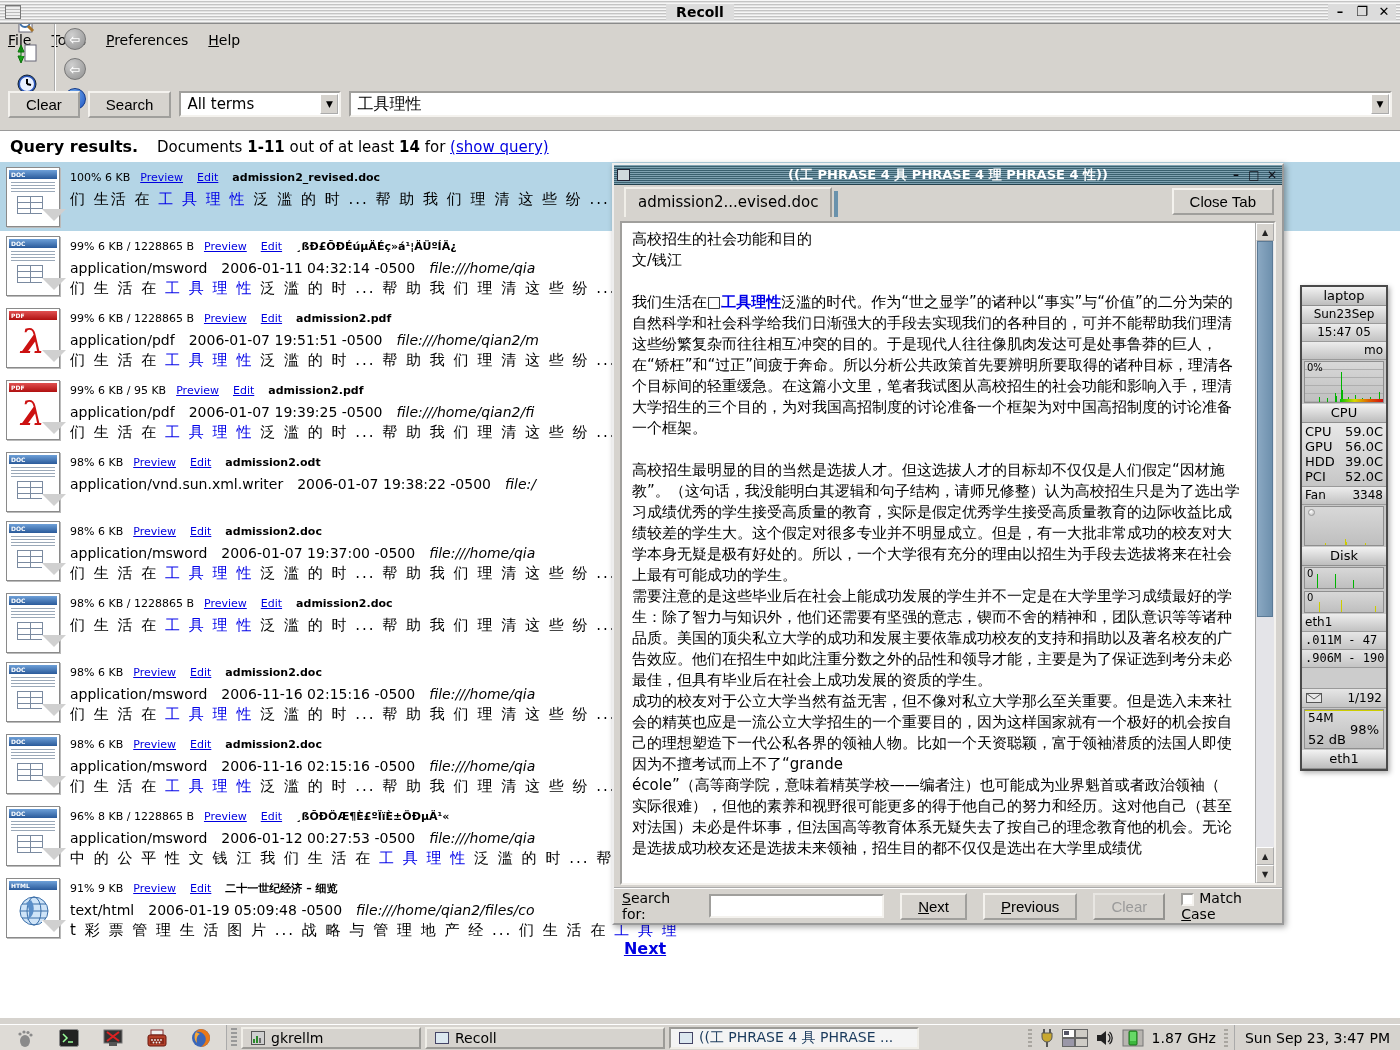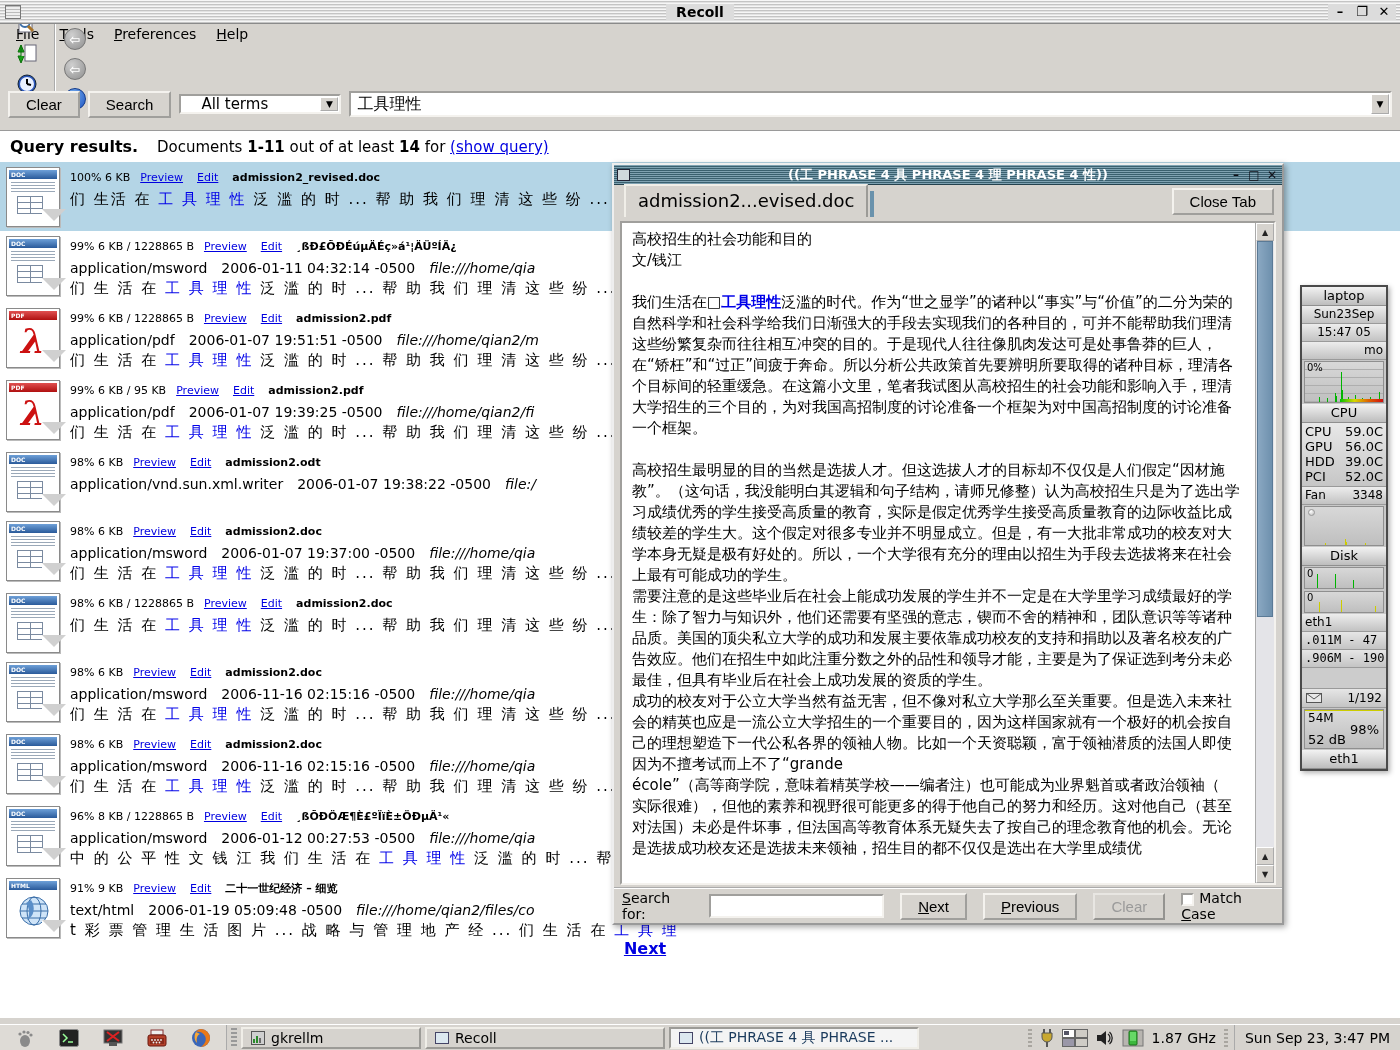--- a/index.html
+++ b/index.html
@@ -11,37 +11,37 @@
   .main-window { position:absolute; left:0; top:0; width:1400px; height:1024px; background:#d6d3ce; }
   .titlebar { height:24px; background:repeating-linear-gradient(180deg,#f6f6f6 0 1px,#c4c4c4 1px 2px,#e2e2e2 2px 3px);
               border-bottom:1px solid #8a8a8a; display:flex; align-items:center; position:relative; }
   .tb-btn-left { width:16px; height:14px; background:#e8e8e8; border:1px solid #777; margin-left:5px;
                  background-image:repeating-linear-gradient(180deg,#bbb 0 1px,#eee 1px 3px); }
   .tb-title { position:absolute; left:50%; transform:translateX(-50%); font-weight:bold; font-size:14px;
               background:#dcdcdc; padding:0 10px; }
   .tb-controls { position:absolute; right:4px; display:flex; gap:6px; align-items:center; background:#dcdcdc; padding:0 4px; }
   .tb-glyph { width:16px; height:16px; display:flex; align-items:center; justify-content:center; font-weight:bold; font-size:13px; cursor:default; }
 
-  .menubar { height:26px; display:flex; align-items:flex-start; gap:4px; padding-left:8px; background:#d6d3ce; }
+  .menubar { height:26px; display:flex; align-items:flex-end; gap:4px; background:#d6d3ce; }
   .menu-item { padding:2px 8px; display:inline-block; }
   .accel { display:inline-block; }
   .accel::first-letter { text-decoration:underline; }
 
   .toolbar { height:38px; display:flex; align-items:center; padding-left:4px; gap:2px; background:#d6d3ce; }
   .tool-group { display:flex; gap:2px; padding:2px 6px 2px 4px; border-left:2px groove #fff; margin-left:4px;flex-direction:column; }
   .tool-btn { width:30px; height:28px; display:flex; align-items:center; justify-content:center; border:1px solid transparent; }
   .nav-circle { width:22px; height:22px; border-radius:50%; display:flex; align-items:center; justify-content:center;
                 color:#fff; font-weight:bold; font-size:13px; }
   .nav-grey { background:radial-gradient(circle at 35% 30%, #cfcfcf, #8f8f8f); border:1px solid #777; }
   .nav-blue { background:radial-gradient(circle at 35% 30%, #7ab2f0, #1a50c0); border:1px solid #123a8a; }
   .abc-icon { font-size:11px; font-weight:bold; letter-spacing:0; }
 
   .searchrow { height:32px; display:flex; align-items:center; gap:8px; padding:0 8px; background:#d6d3ce; }
   .btn { background:#d6d3ce; border:2px outset #f4f2ee; padding:3px 16px; font-size:15px; }
-  .combo { border:2px inset #f4f2ee; background:#fff; height:20px; display:flex; align-items:center; width:162px; position:relative; padding-left:20px; font-size:15px; }
+  .combo { border:2px inset #f4f2ee; background:#fff; height:26px; display:flex; align-items:center; width:162px; position:relative; padding-left:6px; font-size:15px; }
   .combo-arrow { position:absolute; right:1px; top:1px; bottom:1px; width:18px; background:#d6d3ce; border:1px outset #fff;
                  display:flex; align-items:center; justify-content:center; font-size:9px; }
   .search-input-wrap { flex:1; position:relative; height:26px; }
   .search-input { width:100%; height:26px; border:2px inset #f4f2ee; font-size:16px; padding:1px 24px 1px 6px; font-family:"DejaVu Sans",sans-serif; }
 
   .results-header { padding:8px 10px 6px 10px; font-size:15px; background:#d6d3ce; border-top:1px solid #9a9a9a; }
   .qr-bold { font-weight:bold; font-size:16px; margin-right:14px; }
   .hdr-b { font-weight:bold; }
   a.link { color:#0000e0; text-decoration:underline; cursor:pointer; }
 
@@ -86,21 +86,21 @@
   
   .preview-window { position:absolute; left:612px; top:163px; width:672px; height:762px; background:#d6d3ce;
                     border:2px outset #eee; z-index:10; display:flex; flex-direction:column; box-shadow:2px 2px 6px rgba(0,0,0,.35); }
   .pv-titlebar { height:20px; background:repeating-linear-gradient(180deg,#7fa2b2 0 1px,#3a606f 1px 2px);
                  display:flex; align-items:center; position:relative; border-bottom:1px solid #24424e; }
   .pv-btn-left { width:13px; height:12px; margin-left:3px; background:#cfd8dc; border:1px solid #223; }
   .pv-title { position:absolute; left:50%; transform:translateX(-50%); color:#fff; font-weight:bold; font-size:13px; white-space:nowrap; }
   .pv-controls { position:absolute; right:3px; display:flex; gap:4px; }
   .pv-glyph { width:14px; height:14px; color:#101018; font-weight:bold; font-size:12px; display:flex; align-items:center; justify-content:center; }
   .pv-tabbar { height:32px; display:flex; align-items:flex-end; padding:4px 6px 0 10px; position:relative; }
-  .pv-tab { background:#d6d3ce; border:2px outset #f0eee8; border-bottom:none; padding:4px 12px 6px 12px; font-size:18px; }
+  .pv-tab { background:#d6d3ce; border:2px outset #f0eee8; border-bottom:none; padding:4px 12px 6px 12px; font-size:15px; }
   .pv-tab-ind { width:4px; height:26px; background:#6a92ac; margin-left:2px; }
   .pv-closetab { position:absolute; right:8px; top:3px; }
   .pv-content { flex:1; display:flex; margin:4px 6px 2px 6px; border:2px inset #f4f2ee; background:#fff; min-height:0; }
   .pv-text { flex:1; padding:6px 10px; font-size:15px; line-height:21px; overflow:hidden; white-space:pre-wrap; word-break:break-all; }
   .run-hl { color:#0000e8; font-weight:bold; }
   .pv-scroll { width:19px; background:#dcdcdc; border-left:1px solid #aaa; display:flex; flex-direction:column; }
   .sb-btn { height:18px; background:#d6d3ce; border:1px outset #fff; display:flex; align-items:center; justify-content:center; font-size:8px; color:#222; }
   .sb-track { flex:1; position:relative; background:#e4e4e8; }
   .sb-thumb { position:absolute; left:1px; right:1px; top:0; height:62%; background:linear-gradient(90deg,#8aa8c2,#6e90ad); border:1px solid #5a7a96; }
   .pv-find { height:36px; display:flex; align-items:center; gap:16px; padding:0 8px; border-top:2px groove #fff; }

